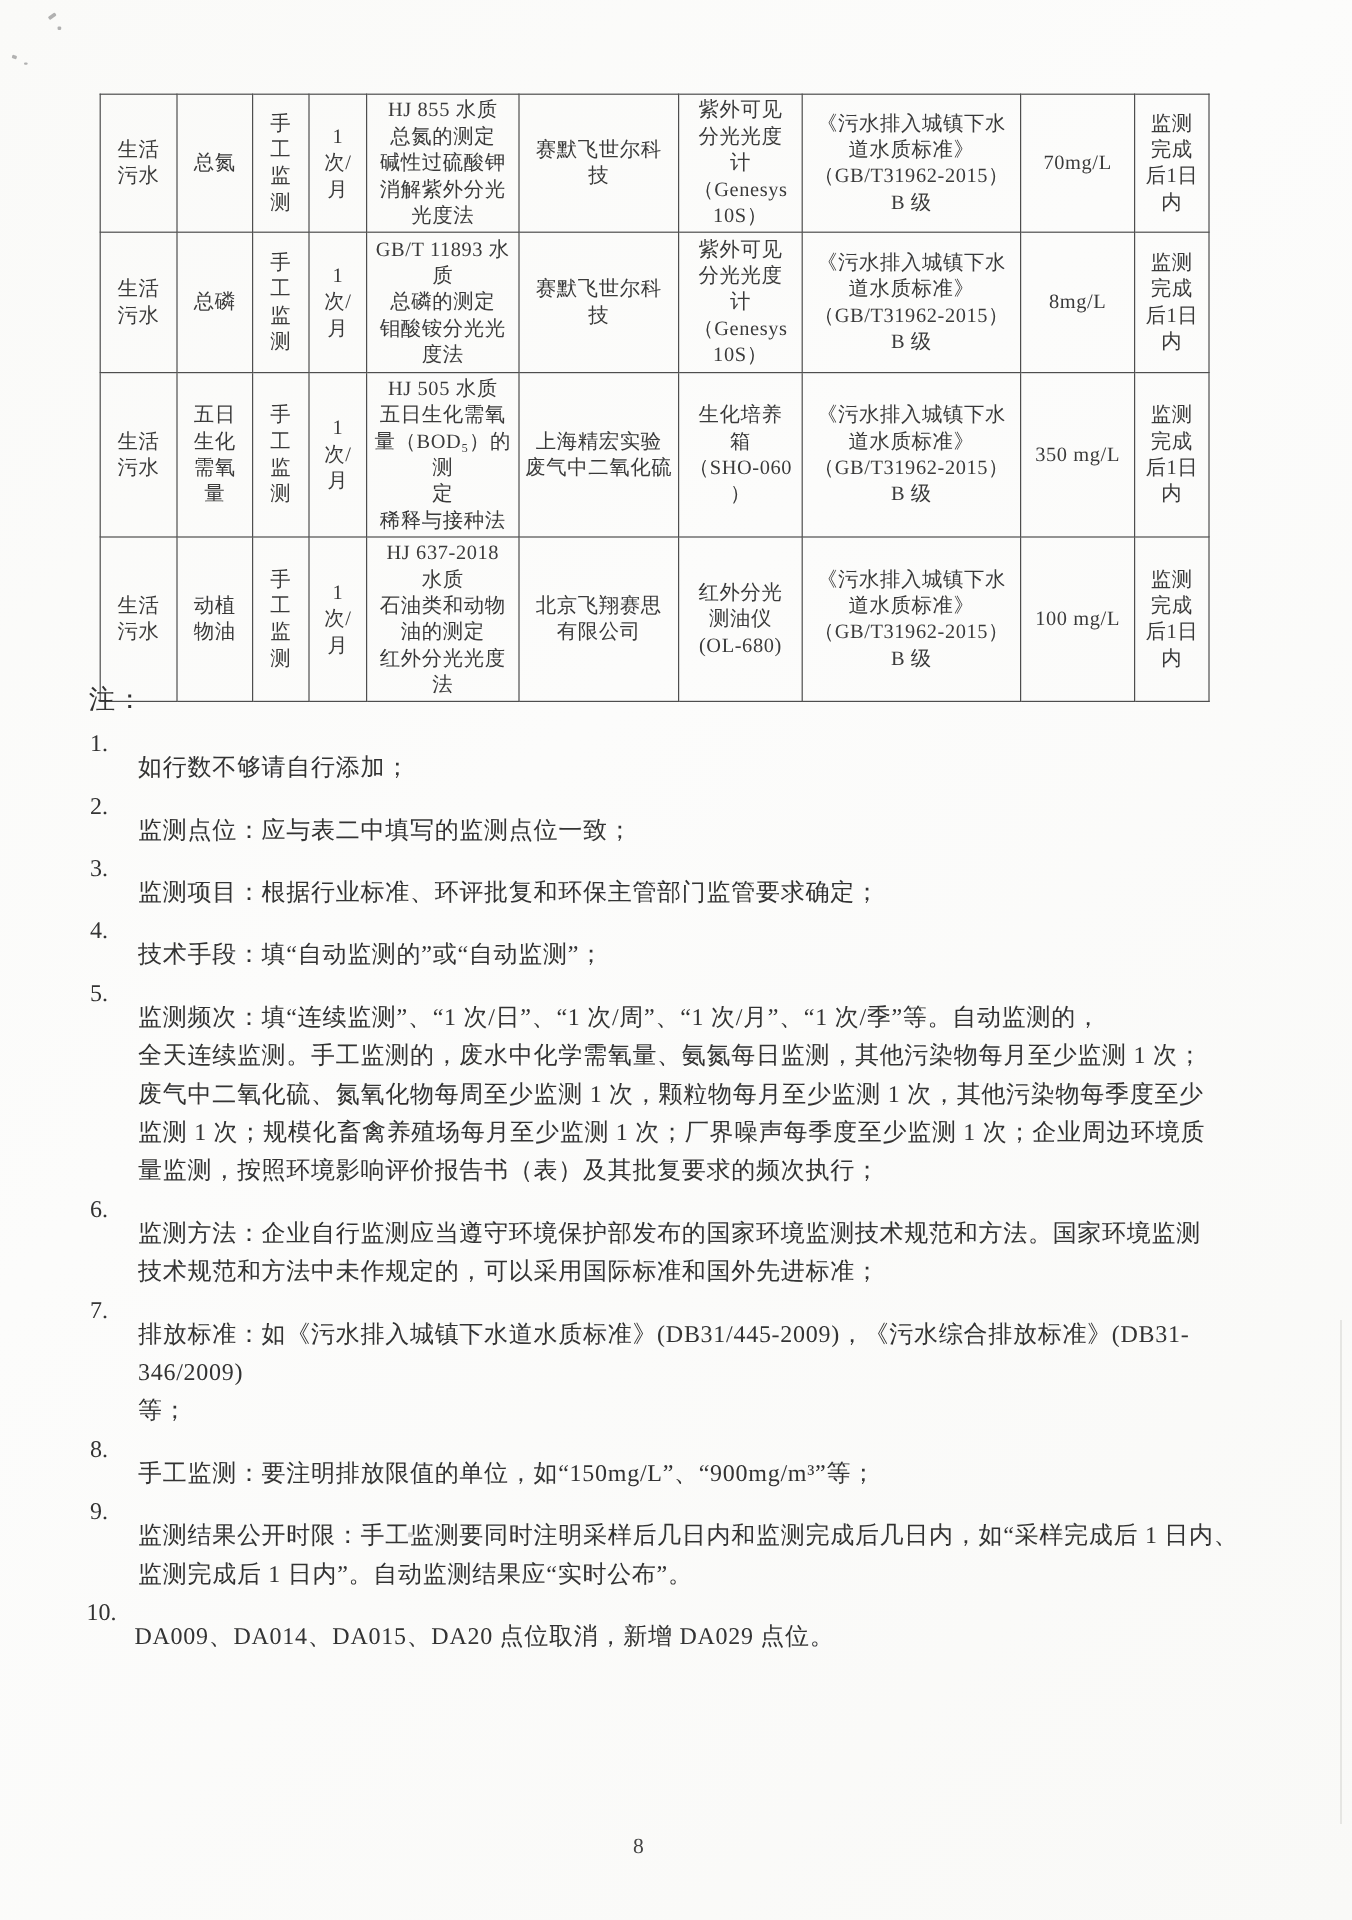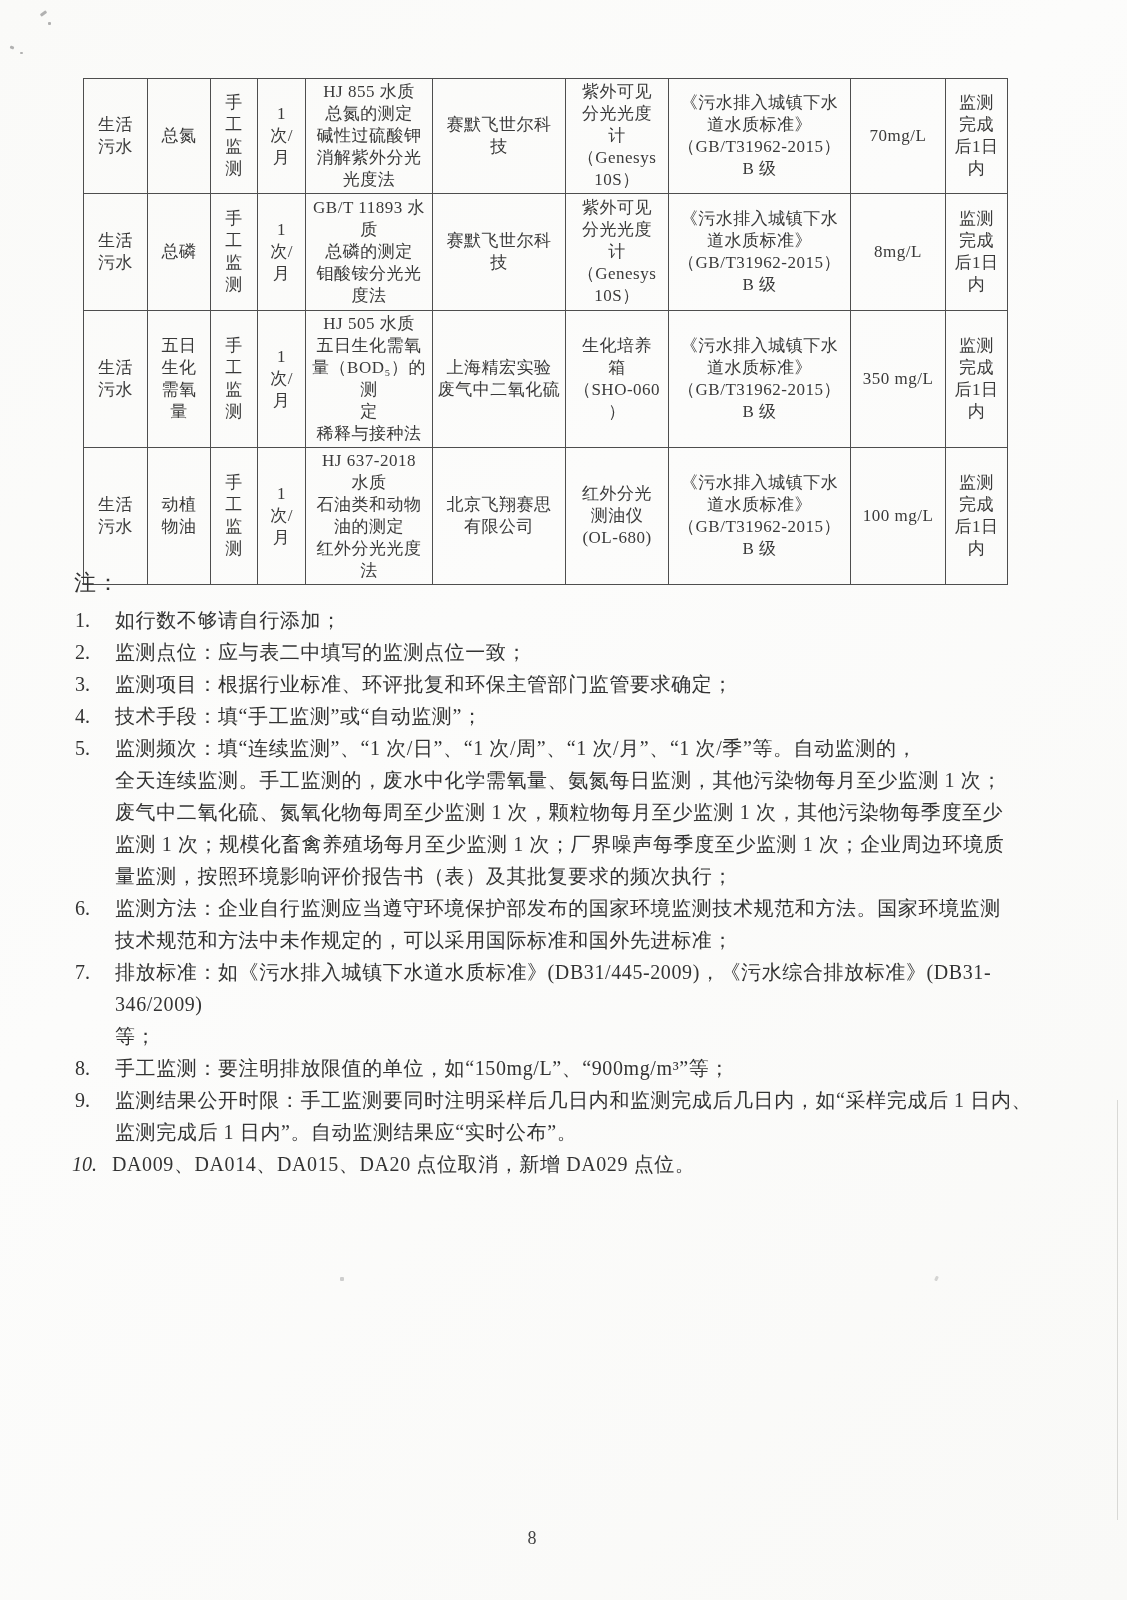--- a/index.html
+++ b/index.html
@@ -26,22 +26,22 @@
     color:#3a3a3a;
   }
   
   .notes{
     position:absolute;left:72px;top:568px;width:995px;
     font-size:20px;line-height:32px;color:#333;
   }
   .notes-heading{font-size:22px;line-height:30px;margin:0 0 6px 2px;letter-spacing:1px;}
   .note-item{display:flex;align-items:flex-start;}
   .note-num{flex:0 0 40px;text-align:left;padding-left:3px;}
-  .note-num.wide{padding-left:0;font-style:italic;}
-  .note-text{flex:1;white-space:pre-line;letter-spacing:0.6px;}
+  .note-num.wide{padding-left:0;}
+  .note-text{flex:1;white-space:pre-line;letter-spacing:0.6px;margin-top:20px;}
   
   .page-num{position:absolute;left:520px;top:1528px;width:24px;text-align:center;font-size:18px;color:#444;}
   
   .speck{position:absolute;background:#8b8b8b;border-radius:1px;opacity:.65;}
   .sp1{left:40px;top:12px;width:7px;height:3px;transform:rotate(-35deg);}
   .sp2{left:48px;top:22px;width:3px;height:3px;}
   .sp3{left:10px;top:46px;width:4px;height:3px;transform:rotate(20deg);}
   .sp4{left:20px;top:52px;width:3px;height:2px;}
   .sp5{left:340px;top:1277px;width:4px;height:4px;opacity:.4;}
   .sp6{left:935px;top:1276px;width:3px;height:5px;opacity:.35;transform:rotate(25deg);}
@@ -213,21 +213,21 @@
     <div class="note-item">
       <span class="note-num">2.</span>
       <div class="note-text">监测点位：应与表二中填写的监测点位一致；</div>
     </div>
     <div class="note-item">
       <span class="note-num">3.</span>
       <div class="note-text">监测项目：根据行业标准、环评批复和环保主管部门监管要求确定；</div>
     </div>
     <div class="note-item">
       <span class="note-num">4.</span>
-      <div class="note-text">技术手段：填“手工监测”或“自动监测”；</div>
+      <div class="note-text">技术手段：填“自动监测的”或“自动监测”；</div>
     </div>
     <div class="note-item">
       <span class="note-num">5.</span>
       <div class="note-text">监测频次：填“连续监测”、“1 次/日”、“1 次/周”、“1 次/月”、“1 次/季”等。自动监测的，
 全天连续监测。手工监测的，废水中化学需氧量、氨氮每日监测，其他污染物每月至少监测 1 次；
 废气中二氧化硫、氮氧化物每周至少监测 1 次，颗粒物每月至少监测 1 次，其他污染物每季度至少
 监测 1 次；规模化畜禽养殖场每月至少监测 1 次；厂界噪声每季度至少监测 1 次；企业周边环境质
 量监测，按照环境影响评价报告书（表）及其批复要求的频次执行；</div>
     </div>
     <div class="note-item">

